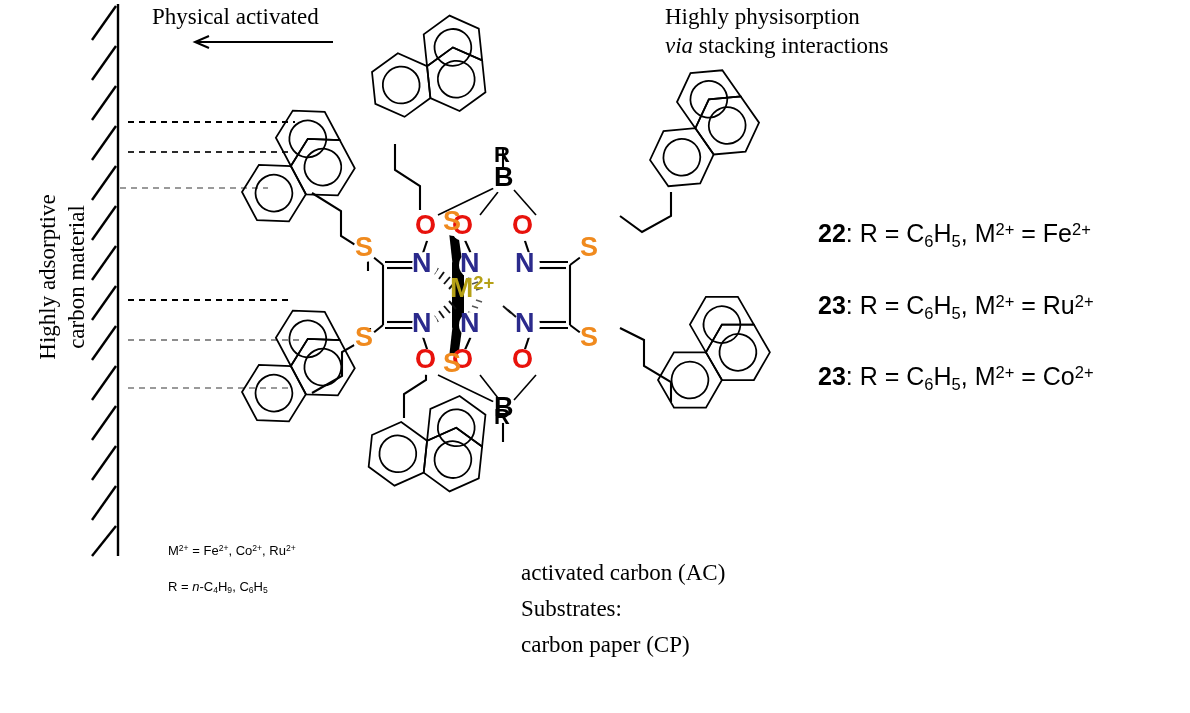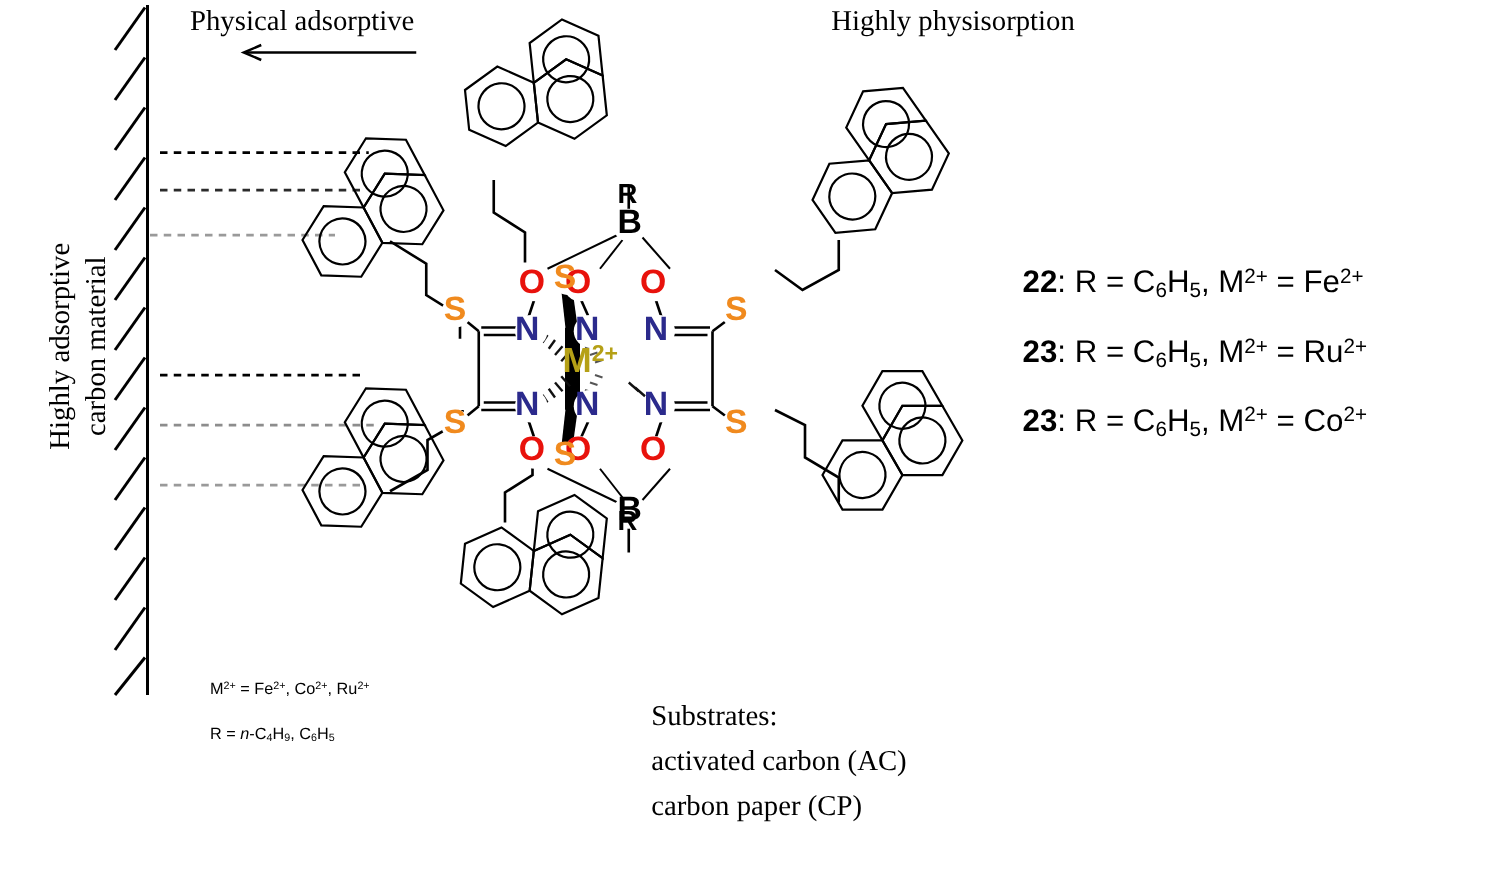--- a/index.html
+++ b/index.html
@@ -26,21 +26,21 @@
     line-height: 29px;
     color: #000;
     white-space: nowrap;
   }
   .serif-txt .ital { font-style: italic; }
 
   
   .sans-txt {
     font-family: "Liberation Sans", sans-serif;
     font-size: 25px;
-    line-height: 26px;
+    line-height: 42px;
     color: #000;
     white-space: nowrap;
   }
   .sans-small {
     font-family: "Liberation Sans", sans-serif;
     font-size: 13px;
     line-height: 30px;
     color: #000;
     white-space: nowrap;
   }
@@ -90,29 +90,30 @@
         <line x1="92" y1="556" x2="116" y2="526"></line>
       </g>
     </svg>
   </div>
 
   <div class="abs" id="wall-caption">
     <div>Highly adsorptive</div>
     <div>carbon material</div>
   </div>
 
-  <div class="abs serif-txt" style="left:152px;top:2px;">Physical adsorptive</div>
+  <div class="abs serif-txt" style="left:152px;top:2px;">Physical activated</div>
   <div class="abs" style="left:185px;top:28px;width:160px;height:30px;">
     <svg width="160" height="30" viewBox="0 0 160 30">
       <line x1="12" y1="14" x2="148" y2="14" stroke="#000" stroke-width="2"></line>
       <polyline points="24,8 10,14 24,20" fill="none" stroke="#000" stroke-width="2" stroke-linejoin="miter"></polyline>
     </svg>
   </div>
 
   <div class="abs serif-txt" style="left:665px;top:2px;">Highly physisorption</div>
+  <div class="abs serif-txt" style="left:665px;top:31px;"><span class="ital">via</span><span> stacking interactions</span></div>
 
   <div class="abs" style="left:120px;top:10px;width:760px;height:545px;">
     <svg width="760" height="545" viewBox="0 0 760 545">
 
       <defs>
 
         <g id="phen">
 
           <polygon points="0,0 34.6,-20 69.2,0 69.2,40 34.6,60 0,40" class="stroke-k" stroke-width="2.2"></polygon>
           <circle cx="34.6" cy="20" r="23" class="stroke-k" stroke-width="2.2"></circle>
@@ -302,18 +303,18 @@
     <div class="sans-txt">
       <span class="bold">23</span><span>: R = </span><span>C</span><sub>6</sub><span>H</span><sub>5</sub><span>, </span><span>M</span><sup>2+</sup><span> = </span><span>Co</span><sup>2+</sup>
     </div>
   </div>
 
   <div class="abs sans-small" style="left:168px;top:533px;"><span>M</span><sup>2+</sup><span> = </span><span>Fe</span><sup>2+</sup><span>, </span><span>Co</span><sup>2+</sup><span>, </span><span>Ru</span><sup>2+</sup></div>
 
   <div class="abs sans-small" style="left:168px;top:572px;"><span>R = </span><span style="font-style:italic;">n</span><span>-</span><span>C</span><sub>4</sub><span>H</span><sub>9</sub><span>, </span><span>C</span><sub>6</sub><span>H</span><sub>5</sub></div>
 
   <div class="abs" style="left:521px;top:558px;">
+    <div class="serif-txt" style="margin-bottom:7px;">activated carbon (AC)</div>
     <div class="serif-txt" style="margin-bottom:7px;">Substrates:</div>
-    <div class="serif-txt" style="margin-bottom:7px;">activated carbon (AC)</div>
     <div class="serif-txt">carbon paper (CP)</div>
   </div>
 
 </div>
 
 </body></html>

